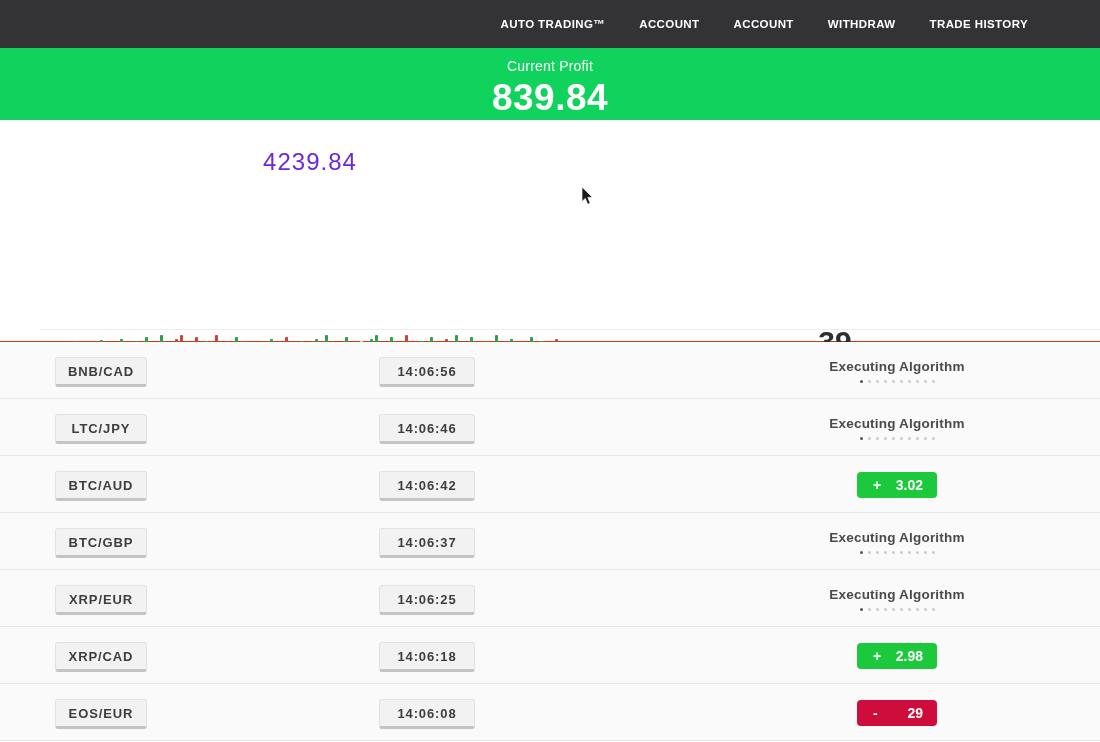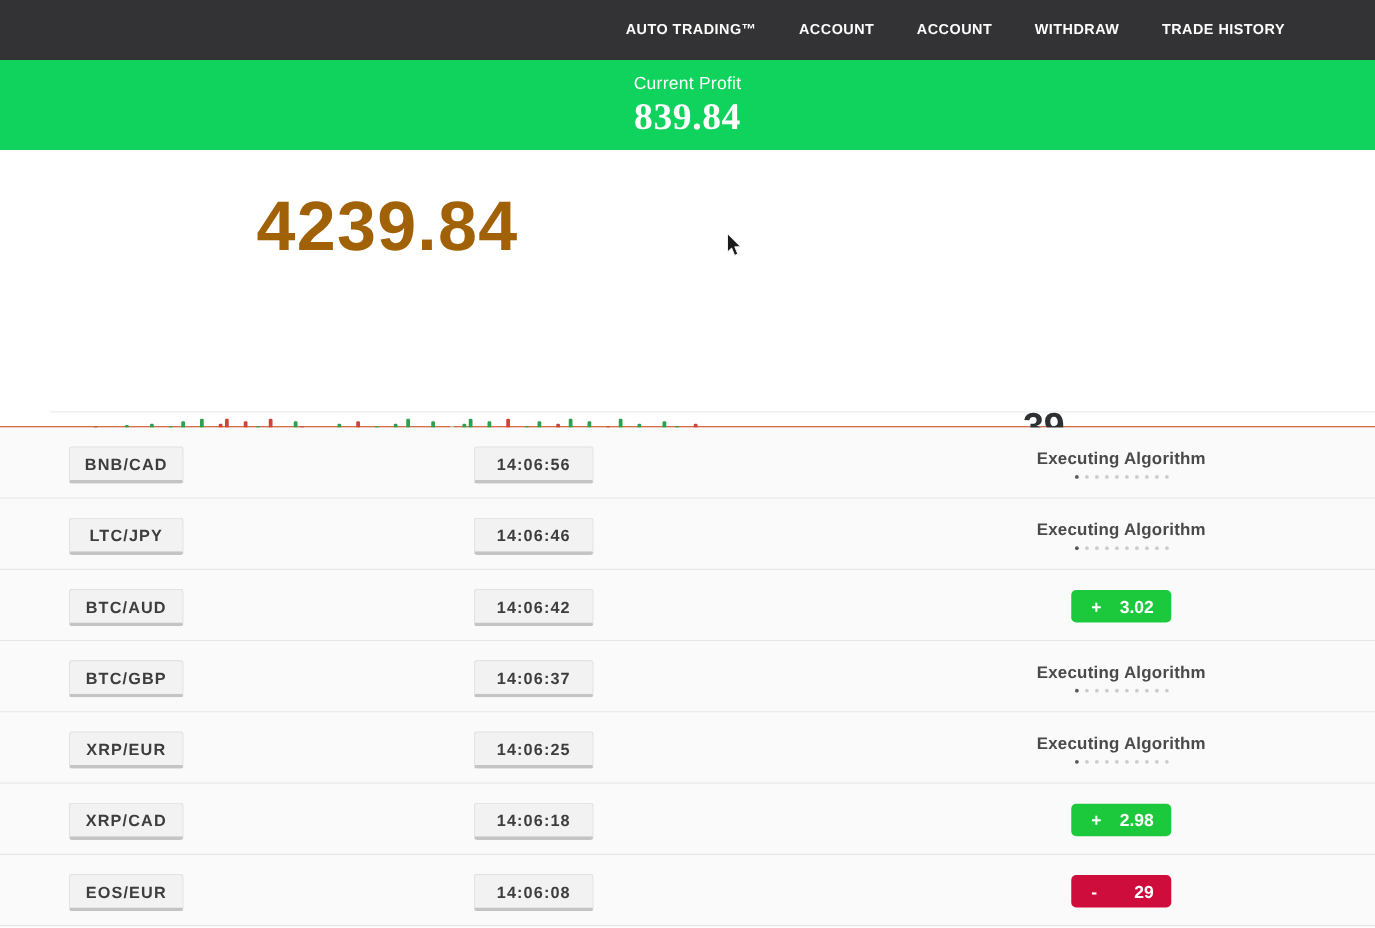--- a/index.html
+++ b/index.html
@@ -8,26 +8,26 @@
 
   
   .topnav { height:48px; background:#333335; display:flex; align-items:center;
             justify-content:flex-end; padding-right:72px; gap:34px; }
   .nav-item { color:#fff; font-size:11.5px; font-weight:bold; letter-spacing:.4px;
               cursor:pointer; white-space:nowrap; }
 
   
   .banner { height:72px; background:#0fd35c; color:#fff; text-align:center; padding-top:10px; }
   .banner-label { font-size:14px; font-weight:normal; letter-spacing:.2px; }
-  .banner-value { font-size:30px; font-weight:bold; margin-top:3px; letter-spacing:.5px;font-family:Liberation Serif, serif; }
+  .banner-value { font-size:37px; font-weight:bold; margin-top:3px; letter-spacing:.5px; }
 
   
   .stats { position:relative; height:221px; }
   .balance-block { position:absolute; left:0; top:28px; width:620px; text-align:center; }
-  .balance-value { font-size:56px; font-weight:bold; color:#a16207; letter-spacing:1px; }
+  .balance-value { font-size:24px; font-weight:normal; color:#6d28d9; letter-spacing:1px; }
   .sub-label { font-size:13px; color:#9b9b9b; margin-top:16px; }
   .toggle-block { position:absolute; left:620px; top:30px; width:430px; text-align:center; }
   .toggle-row { display:flex; align-items:center; justify-content:center; gap:16px; }
   .switch { width:53px; height:31px; border-radius:16px; background:#4aabe8; position:relative;
             cursor:pointer; display:inline-block; }
   .switch .knob { position:absolute; top:2px; right:2px; width:27px; height:27px;
                   border-radius:50%; background:#fff; box-shadow:0 1px 3px rgba(0,0,0,.25); }
   .toggle-label { font-size:16px; font-weight:bold; color:#222; }
   .divider { position:absolute; left:40px; right:0; height:1px; background:#ededf2; }
   .divider-1 { top:209px; }

